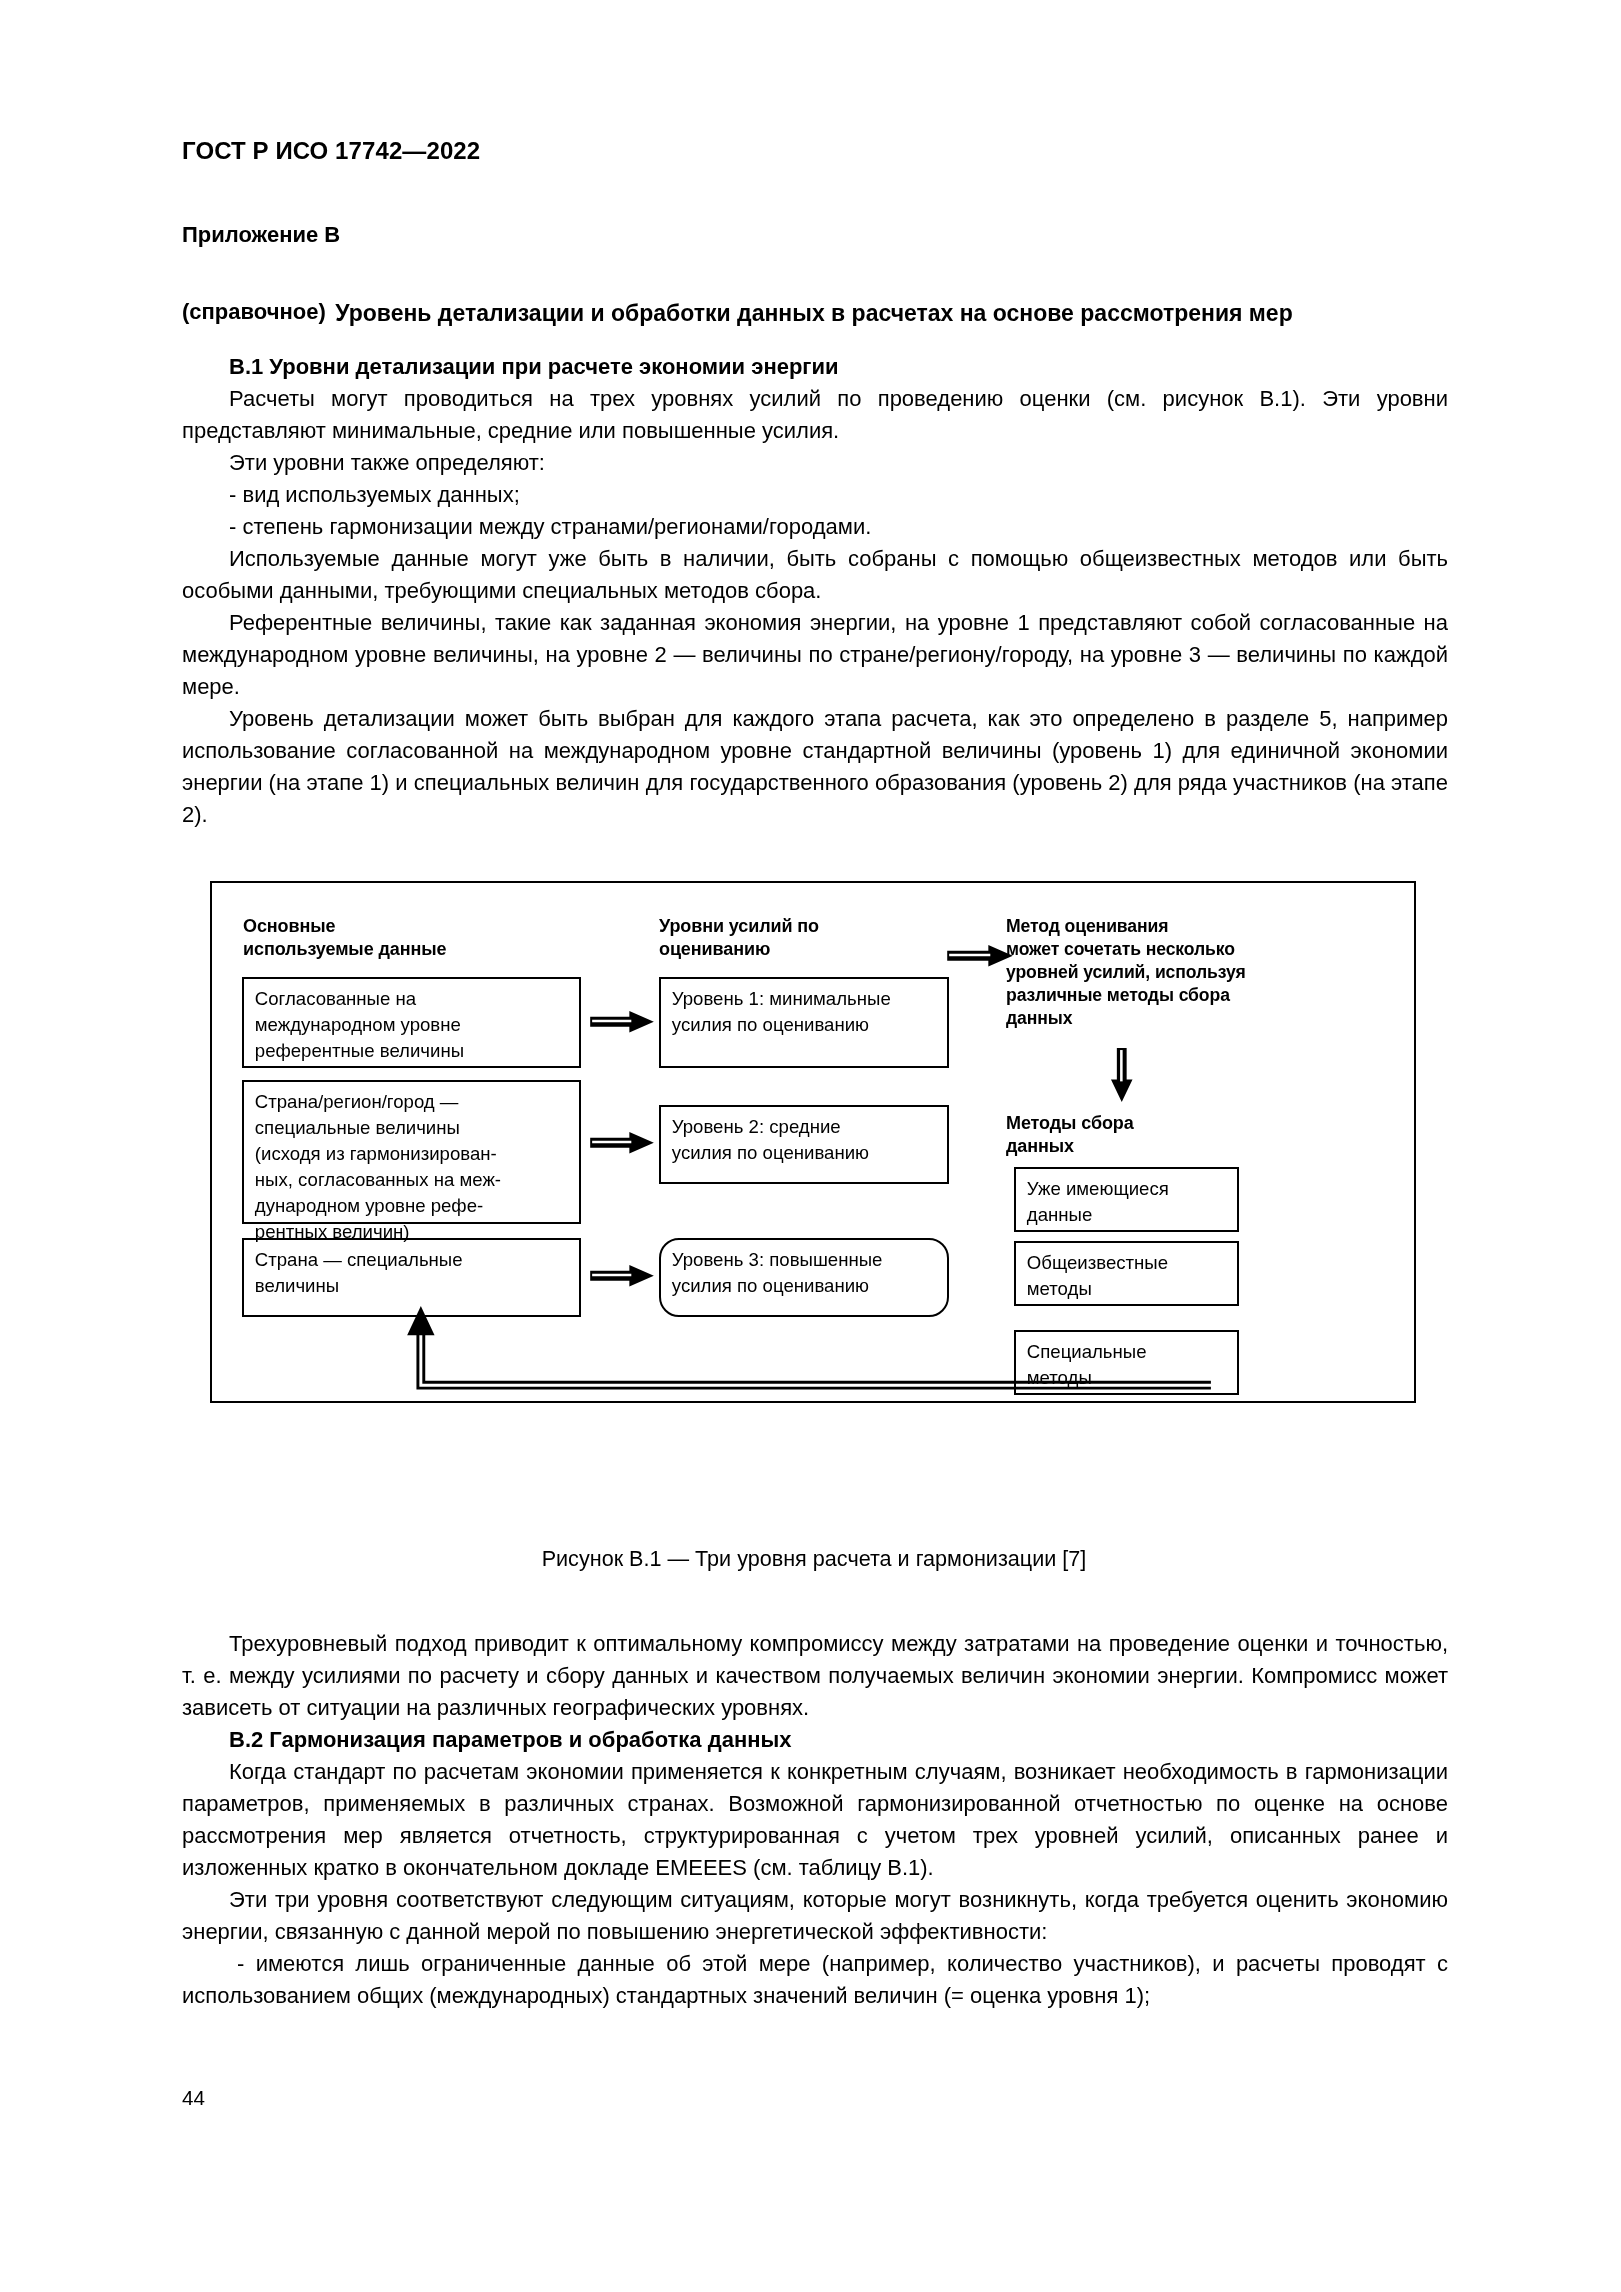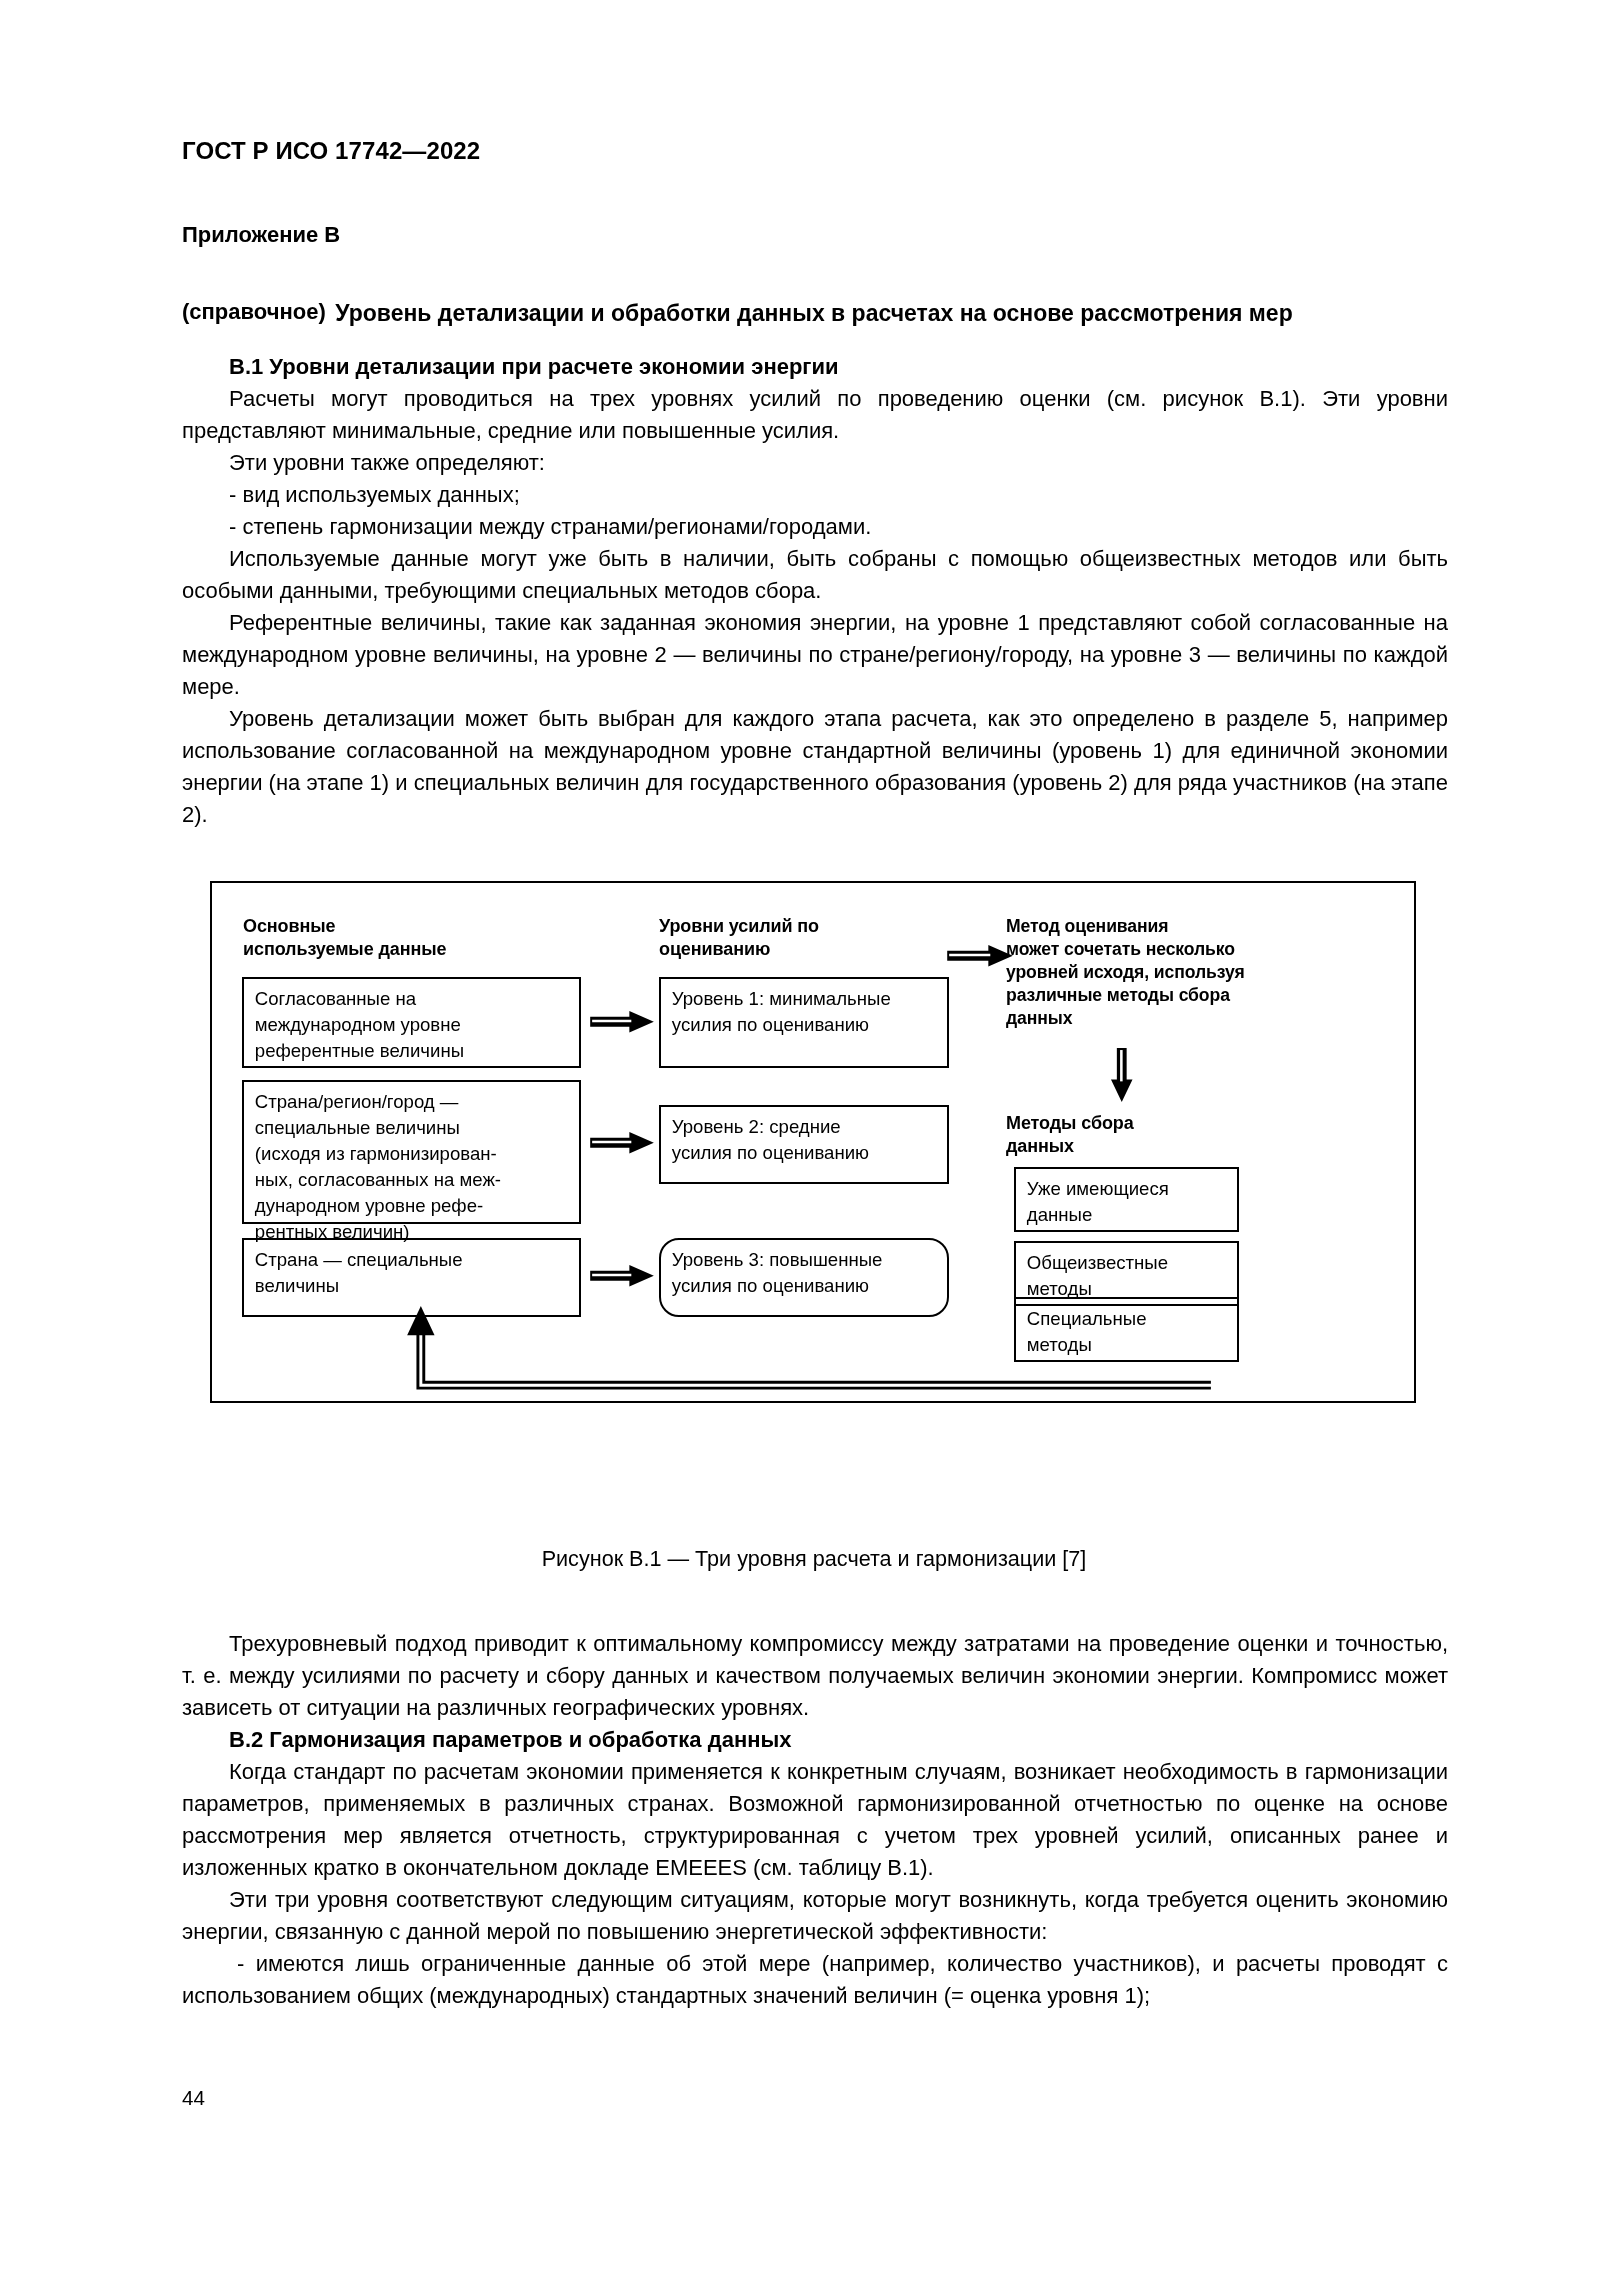--- a/index.html
+++ b/index.html
@@ -205,21 +205,21 @@
         <div>используемые данные</div>
       </div>
 
       <div class="col-head" style="left:447px; top:32px; width:294px;">
         <div>Уровни усилий по</div>
         <div>оцениванию</div>
       </div>
 
       <div class="note-txt" style="left:794px; top:32px; width:274px;">
         <span class="b1">Метод оценивания</span><br>
-        <span>может сочетать несколько уровней исходя, используя различные методы сбора данных</span>
+        <span>может сочетать несколько уровней усилий, используя различные методы сбора данных</span>
       </div>
 
       <div class="col-head" style="left:794px; top:229px; width:274px;">
         <div>Методы сбора</div>
         <div>данных</div>
       </div>
 
       <div class="fbox" style="left:30px; top:94px; width:339px; height:91px;">
         <div>Согласованные на</div>
         <div>международном уровне</div>
@@ -258,21 +258,21 @@
       <div class="fbox" style="left:802px; top:284px; width:225px; height:65px;">
         <div>Уже имеющиеся</div>
         <div>данные</div>
       </div>
 
       <div class="fbox" style="left:802px; top:358px; width:225px; height:65px;">
         <div>Общеизвестные</div>
         <div>методы</div>
       </div>
 
-      <div class="fbox" style="left:802px; top:414px; width:225px; height:65px;">
+      <div class="fbox" style="left:802px; top:447px; width:225px; height:65px;">
         <div>Специальные</div>
         <div>методы</div>
       </div>
 
       <svg class="arrow-r" style="left:378px; top:127px;" viewBox="0 0 66 24">
         <path d="M0 7 H40 V1 L65 12 L40 23 V17 H0 Z" fill="#000"></path>
         <path d="M2 11.3 H42" stroke="#fff" stroke-width="2.6"></path>
       </svg>
 
       <svg class="arrow-r" style="left:378px; top:248px;" viewBox="0 0 66 24">

